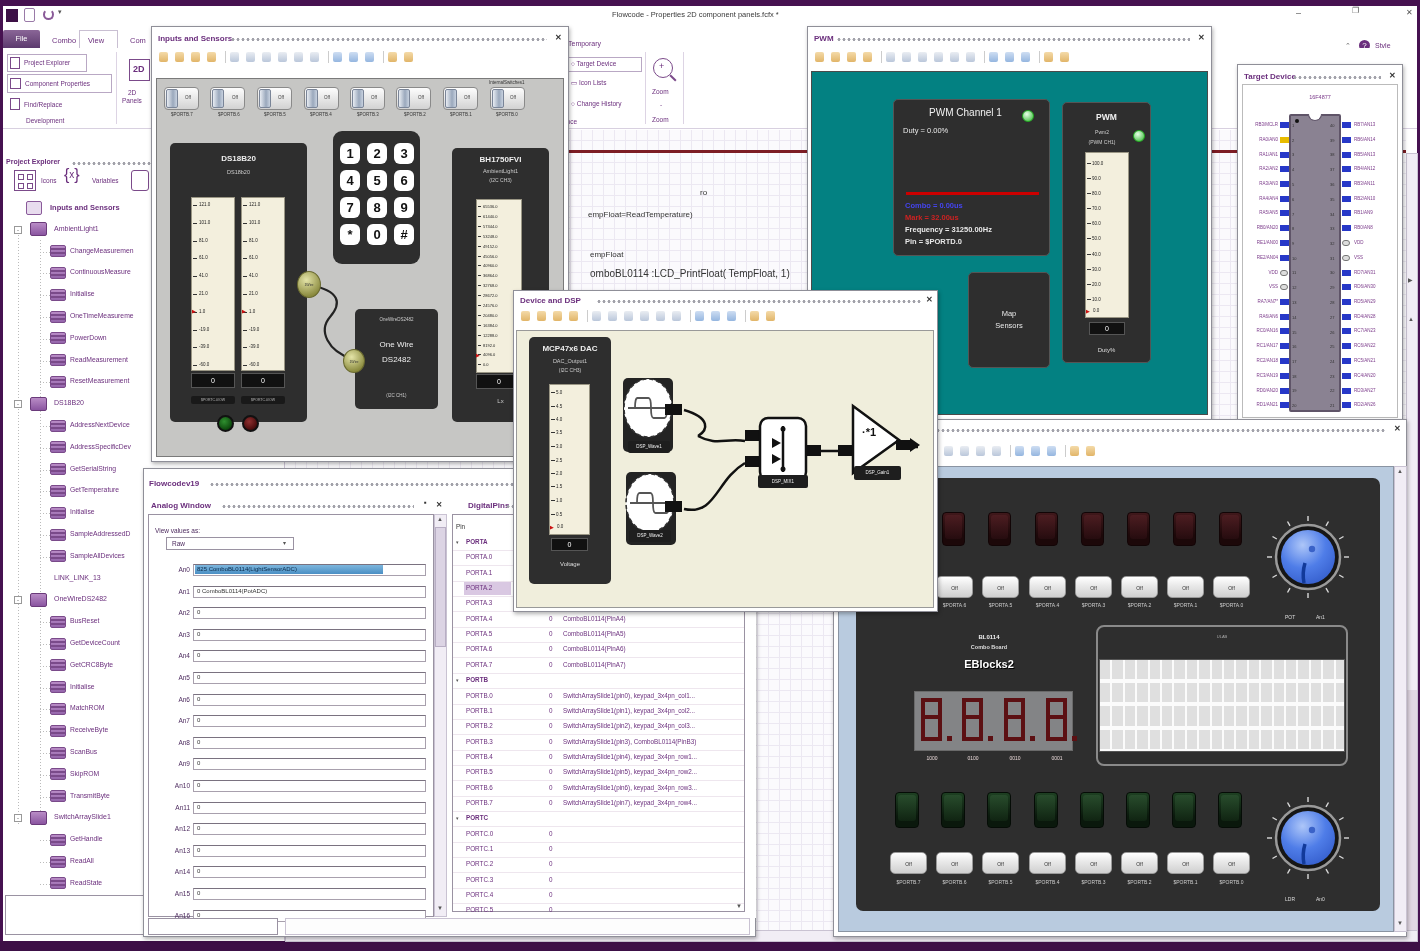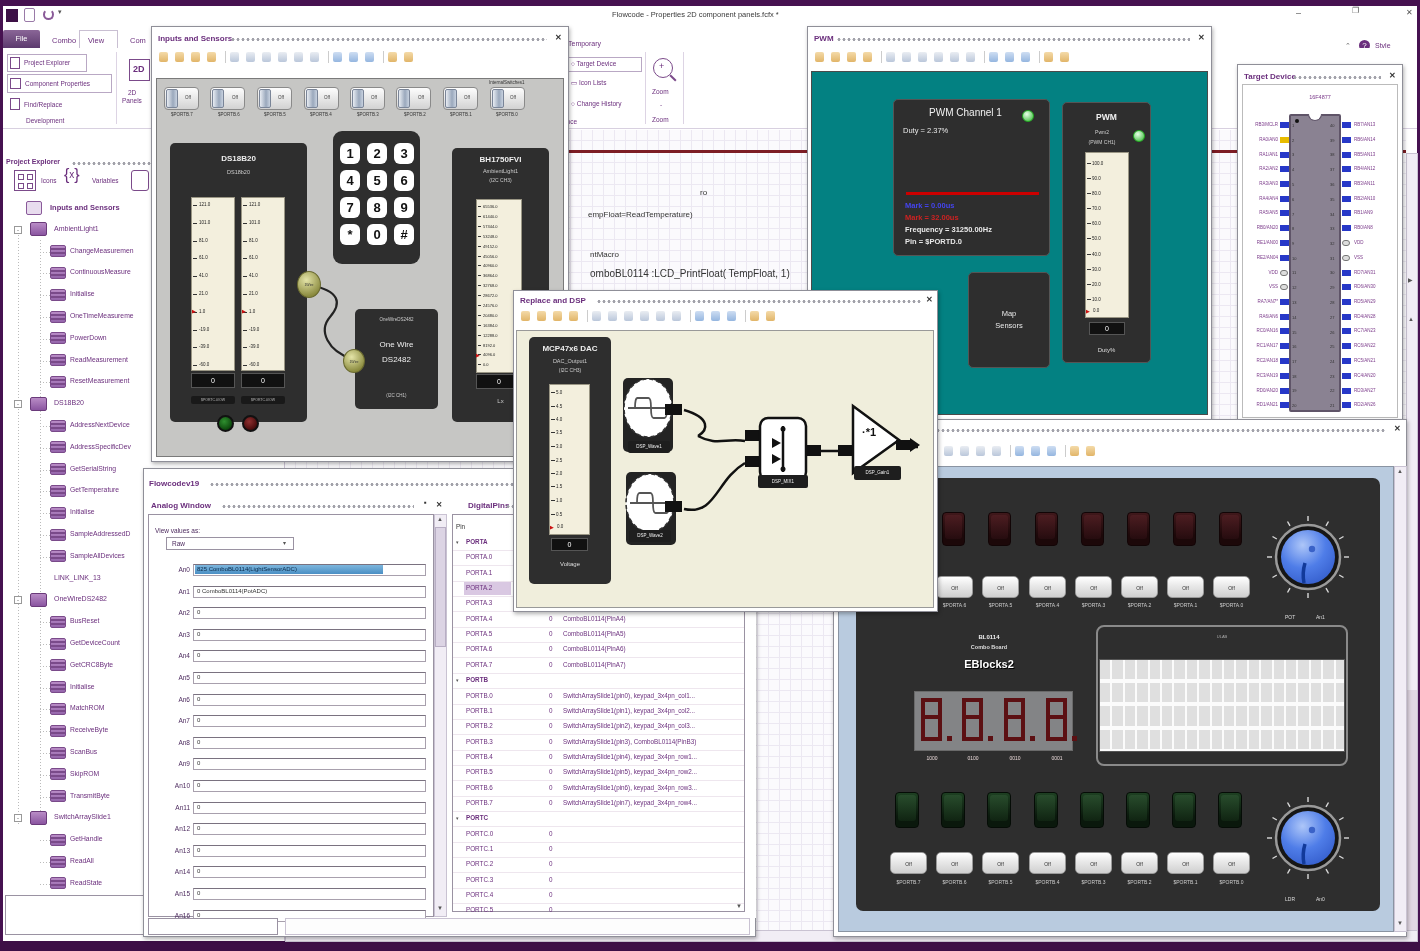--- a/index.html
+++ b/index.html
@@ -76,21 +76,21 @@
 <div style="left:669px;top:77px;width:8px;height:2px;background:#7b4a8a;transform:rotate(45deg);"></div>
 <div class="t pu" style="left:652px;top:88px;font-size:6.5px;">Zoom</div>
 <div class="t pu" style="left:660px;top:101px;font-size:6.5px;">-</div>
 <div class="t pu" style="left:652px;top:116px;font-size:6.5px;">Zoom</div>
 <div style="left:683px;top:52px;width:1px;height:72px;background:#ddd4e4;"></div>
 
 <div class="grid" style="left:285px;top:130px;width:1121px;height:800px;"></div>
 <div style="left:285px;top:150px;width:1121px;height:3px;background:#7d1d24;"></div>
 <div class="t" style="left:700px;top:188px;font-size:8px;color:#333;">ro</div>
 <div class="t" style="left:588px;top:210px;font-size:8px;color:#333;">empFloat=ReadTemperature)</div>
-<div class="t" style="left:590px;top:250px;font-size:8px;color:#333;">ntMacro</div>
+<div class="t" style="left:590px;top:250px;font-size:8px;color:#333;">empFloat</div>
 <div class="t" style="left:590px;top:268px;font-size:10px;color:#333;">omboBL0114 :LCD_PrintFloat( TempFloat, 1)</div>
 <div style="left:520px;top:457px;width:72px;height:11px;background:linear-gradient(#d89a55,#b06a28);border:1px solid #6a3a10;"></div>
 <div class="t" style="left:598px;top:458px;font-size:7px;color:#333;">Lvv&amp;Embl</div>
 <div style="left:812px;top:449px;width:19px;height:13px;background:linear-gradient(#d89a55,#b06a28);border:1px solid #6a3a10;"></div>
 <div class="scrl" style="left:1406px;top:153px;width:12px;height:779px;"></div>
 <div class="t" style="left:1408px;top:276px;font-size:6px;color:#555;">▶</div>
 <div class="t" style="left:1408px;top:316px;font-size:6px;color:#555;">▲</div>
 <div style="left:1407px;top:690px;width:10px;height:245px;background:#e2d8e4;"></div>
 <div class="scrl" style="left:285px;top:930px;width:1133px;height:12px;"></div>
 
@@ -450,23 +450,23 @@
 <div style="left:989px;top:52px;width:9px;height:10px;background:linear-gradient(#c6d8f0,#82a9da);border-radius:2px;opacity:.85;"></div>
 <div style="left:1005px;top:52px;width:9px;height:10px;background:linear-gradient(#c6d8f0,#82a9da);border-radius:2px;opacity:.85;"></div>
 <div style="left:1021px;top:52px;width:9px;height:10px;background:linear-gradient(#c6d8f0,#82a9da);border-radius:2px;opacity:.85;"></div>
 <div style="left:1039px;top:51px;width:1px;height:12px;background:#ccc;"></div>
 <div style="left:1044px;top:52px;width:9px;height:10px;background:linear-gradient(#f2d49a,#dca84e);border-radius:2px;opacity:.85;"></div>
 <div style="left:1060px;top:52px;width:9px;height:10px;background:linear-gradient(#f2d49a,#dca84e);border-radius:2px;opacity:.85;"></div>
 <div style="left:811px;top:71px;width:397px;height:344px;background:#038182;border:1px solid #4a4a4a;"></div>
 <div class="dark" style="left:893px;top:99px;width:157px;height:157px;border:1px solid #555;"></div>
 <div class="t" style="left:893px;top:107px;width:145px;text-align:center;font-size:10px;color:#f2f2f2;">PWM Channel 1</div>
 <div style="left:1022px;top:110px;width:12px;height:12px;border-radius:50%;background:radial-gradient(circle at 38% 32%,#e8ffe8,#66cc66 70%);border:1px solid #2a2;"></div>
-<div class="t" style="left:903px;top:126px;font-size:7.5px;color:#e8e8e8;">Duty = 2.37%</div>
+<div class="t" style="left:903px;top:126px;font-size:7.5px;color:#e8e8e8;">Duty = 0.00%</div>
 <div style="left:906px;top:192px;width:133px;height:2.5px;background:#cc0000;"></div>
-<div class="t" style="left:905px;top:201px;font-size:7.5px;color:#4444ee;font-weight:bold;">Mark = 0.00us</div>
+<div class="t" style="left:905px;top:201px;font-size:7.5px;color:#4444ee;font-weight:bold;">Combo = 0.00us</div>
 <div class="t" style="left:905px;top:213px;font-size:7.5px;color:#cc2222;font-weight:bold;">Mark = 32.00us</div>
 <div class="t" style="left:905px;top:225px;font-size:7.5px;color:#e8e8e8;font-weight:bold;">Frequency = 31250.00Hz</div>
 <div class="t" style="left:905px;top:237px;font-size:7.5px;color:#e8e8e8;font-weight:bold;">Pin = $PORTD.0</div>
 <div class="dark" style="left:968px;top:272px;width:82px;height:96px;border:1px solid #555;"></div>
 <div class="t" style="left:968px;top:309px;width:82px;text-align:center;font-size:7.5px;color:#e8e8e8;">Map</div>
 <div class="t" style="left:968px;top:321px;width:82px;text-align:center;font-size:7.5px;color:#e8e8e8;">Sensors</div>
 <div class="dark" style="left:1062px;top:102px;width:89px;height:261px;border:1px solid #555;"></div>
 <div class="t" style="left:1062px;top:112px;width:89px;text-align:center;font-size:8.5px;color:#f0f0f0;font-weight:bold;">PWM</div>
 <div class="t" style="left:1062px;top:129px;width:80px;text-align:center;font-size:5px;color:#ccc;">Pwm2</div>
 <div class="t" style="left:1062px;top:139px;width:80px;text-align:center;font-size:5px;color:#ccc;">(PWM CH1)</div>
@@ -954,21 +954,21 @@
 <div style="left:1046px;top:698px;width:21px;height:21px;border:4px solid #5c1013;"></div>
 <div style="left:1046px;top:715px;width:21px;height:26px;border:4px solid #5c1013;"></div>
 <div style="left:1072px;top:736px;width:5px;height:5px;background:#5c1013;"></div>
 <div class="t" style="left:1042px;top:755px;width:30px;text-align:center;font-size:5px;color:#e8d8d8;">0001</div>
 <div style="left:1096px;top:625px;width:252px;height:141px;background:#2e2e2e;border:2px solid #8a8a8a;border-radius:8px;"></div>
 <div class="t" style="left:1096px;top:634px;width:252px;text-align:center;font-size:4px;color:#aaa;">ULAB</div>
 <div style="left:1099px;top:659px;width:246px;height:93px;background:
       repeating-linear-gradient(to bottom,transparent 0 19.2px,#fbfbfb 19.2px 23.2px),
       repeating-linear-gradient(to right,#dfdfdf 0 10.4px,#fbfbfb 10.4px 12.4px),#dfdfdf;border:1px solid #555;"></div>
 <div class="win" style="left:513px;top:290px;width:425px;height:322px;"></div>
-<div class="t wtitle" style="left:520px;top:296px;">Replace and DSP</div>
+<div class="t wtitle" style="left:520px;top:296px;">Device and DSP</div>
 <div class="dots" style="left:597px;top:298px;width:325px;"></div>
 <div class="t" style="left:926px;top:295px;font-size:8px;color:#333;font-weight:bold;">✕</div>
 <div style="left:521px;top:311px;width:9px;height:10px;background:linear-gradient(#f2d49a,#dca84e);border-radius:2px;opacity:.85;"></div>
 <div style="left:537px;top:311px;width:9px;height:10px;background:linear-gradient(#f2d49a,#dca84e);border-radius:2px;opacity:.85;"></div>
 <div style="left:553px;top:311px;width:9px;height:10px;background:linear-gradient(#f2d49a,#dca84e);border-radius:2px;opacity:.85;"></div>
 <div style="left:569px;top:311px;width:9px;height:10px;background:linear-gradient(#f2d49a,#dca84e);border-radius:2px;opacity:.85;"></div>
 <div style="left:587px;top:310px;width:1px;height:12px;background:#ccc;"></div>
 <div style="left:592px;top:311px;width:9px;height:10px;background:linear-gradient(#e6eaf0,#aebdd4);border-radius:2px;opacity:.85;"></div>
 <div style="left:608px;top:311px;width:9px;height:10px;background:linear-gradient(#e6eaf0,#aebdd4);border-radius:2px;opacity:.85;"></div>
 <div style="left:624px;top:311px;width:9px;height:10px;background:linear-gradient(#e6eaf0,#aebdd4);border-radius:2px;opacity:.85;"></div>

